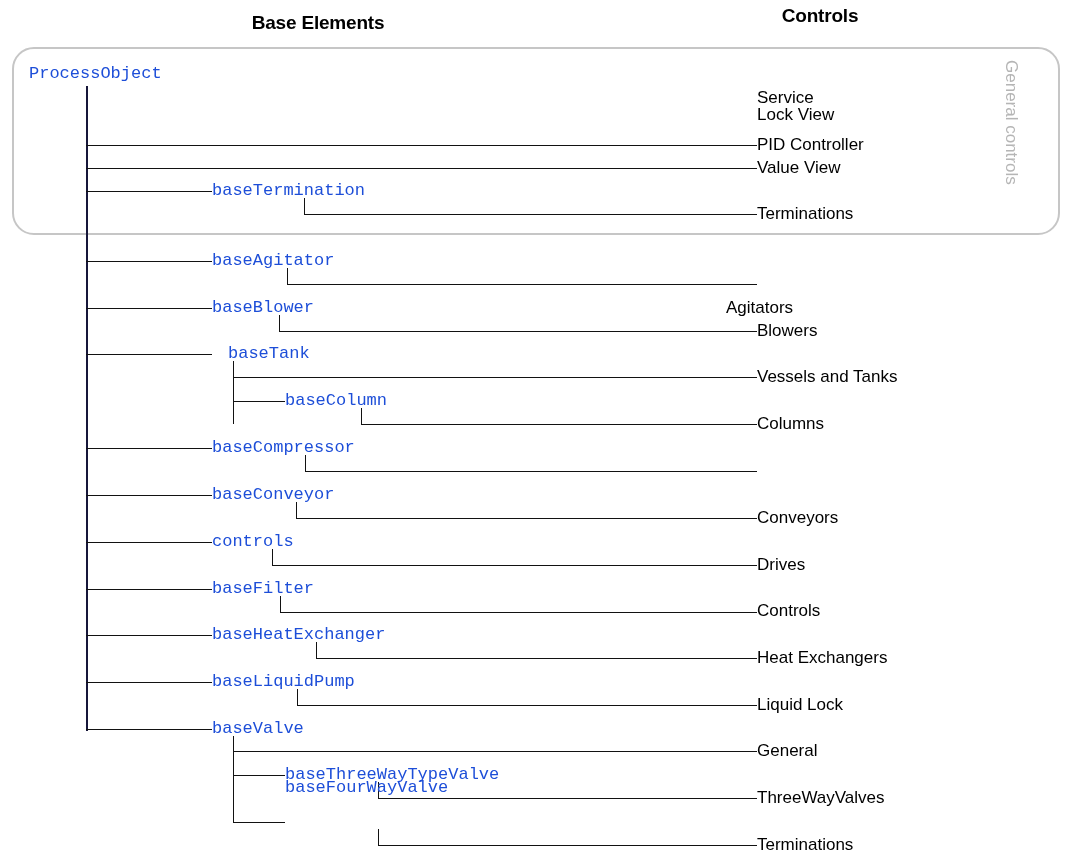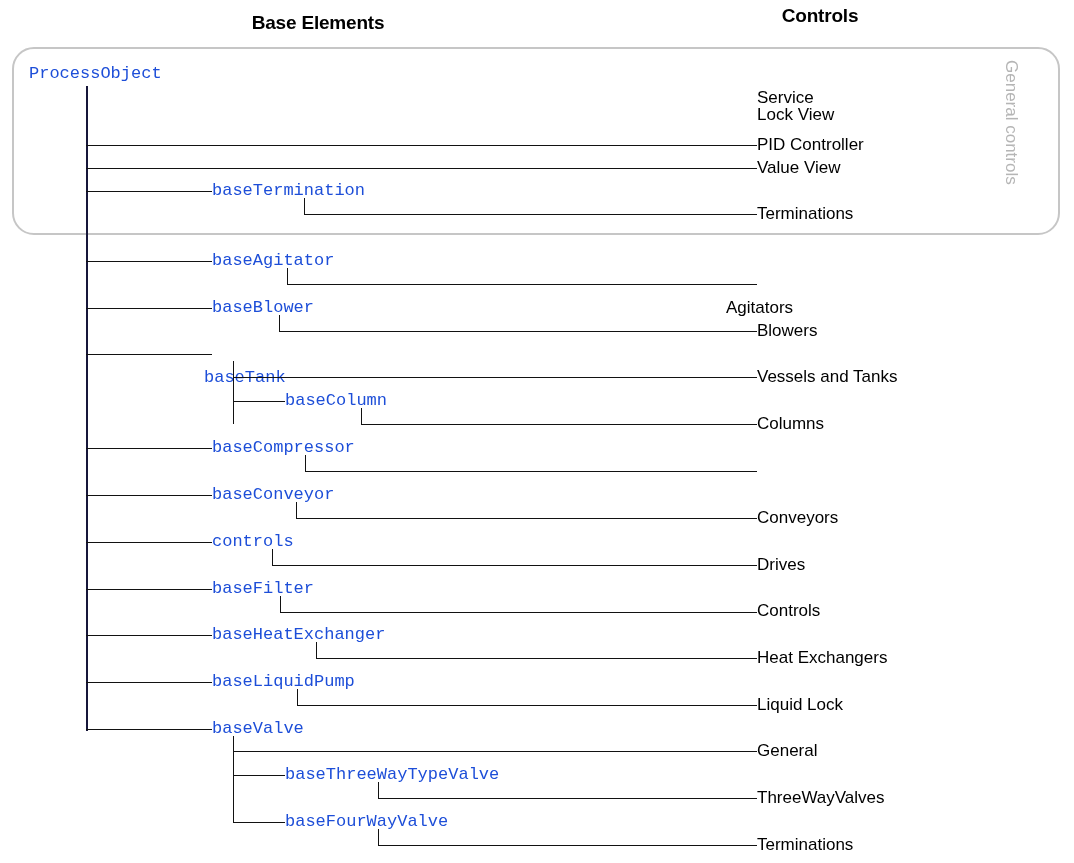--- a/index.html
+++ b/index.html
@@ -113,21 +113,21 @@
   <div class="node-label" style="left:212px; top:252px;">baseAgitator</div>
   <div class="vline" style="left:287px; top:268px; height:17px;"></div>
   <div class="hline" style="left:287px; top:284px; width:470px;"></div>
 
   <div class="hline" style="left:86px; top:308px; width:126px;"></div>
   <div class="node-label" style="left:212px; top:299px;">baseBlower</div>
   <div class="vline" style="left:279px; top:315px; height:17px;"></div>
   <div class="hline" style="left:279px; top:331px; width:478px;"></div>
 
   <div class="hline" style="left:86px; top:354px; width:126px;"></div>
-  <div class="node-label" style="left:204px; top:345px;margin-top:24px;">baseTank</div>
+  <div class="node-label" style="left:228px; top:345px;">baseTank</div>
 
   <div class="vline" style="left:233px; top:361px; height:63px;"></div>
   <div class="hline" style="left:233px; top:377px; width:524px;"></div>
 
   <div class="hline" style="left:233px; top:401px; width:52px;"></div>
   <div class="node-label" style="left:285px; top:392px;">baseColumn</div>
   <div class="vline" style="left:361px; top:408px; height:17px;"></div>
   <div class="hline" style="left:361px; top:424px; width:396px;"></div>
 
   <div class="hline" style="left:86px; top:448px; width:126px;"></div>
@@ -165,21 +165,21 @@
 
   <div class="vline" style="left:233px; top:736px; height:86px;"></div>
   <div class="hline" style="left:233px; top:751px; width:524px;"></div>
 
   <div class="hline" style="left:233px; top:775px; width:52px;"></div>
   <div class="node-label" style="left:285px; top:766px;">baseThreeWayTypeValve</div>
   <div class="vline" style="left:378px; top:782px; height:17px;"></div>
   <div class="hline" style="left:378px; top:798px; width:379px;"></div>
 
   <div class="hline" style="left:233px; top:822px; width:52px;"></div>
-  <div class="node-label" style="left:285px; top:813px;text-align:right;">baseFourWayValve</div>
+  <div class="node-label" style="left:285px; top:779px;text-align:right;">baseFourWayValve</div>
   <div class="vline" style="left:378px; top:829px; height:16px;"></div>
   <div class="hline" style="left:378px; top:845px; width:379px;"></div>
 
   <div class="ctrl-label" style="left:757px; top:89px;">Service</div>
   <div class="ctrl-label" style="left:757px; top:106px;text-align:center;">Lock View</div>
   <div class="ctrl-label" style="left:757px; top:136px;">PID Controller</div>
   <div class="ctrl-label" style="left:757px; top:159px;">Value View</div>
   <div class="ctrl-label" style="left:757px; top:205px;">Terminations</div>
   <div class="ctrl-label" style="left:726px; top:275px;margin-top:24px;">Agitators</div>
   <div class="ctrl-label" style="left:757px; top:322px;">Blowers</div>

